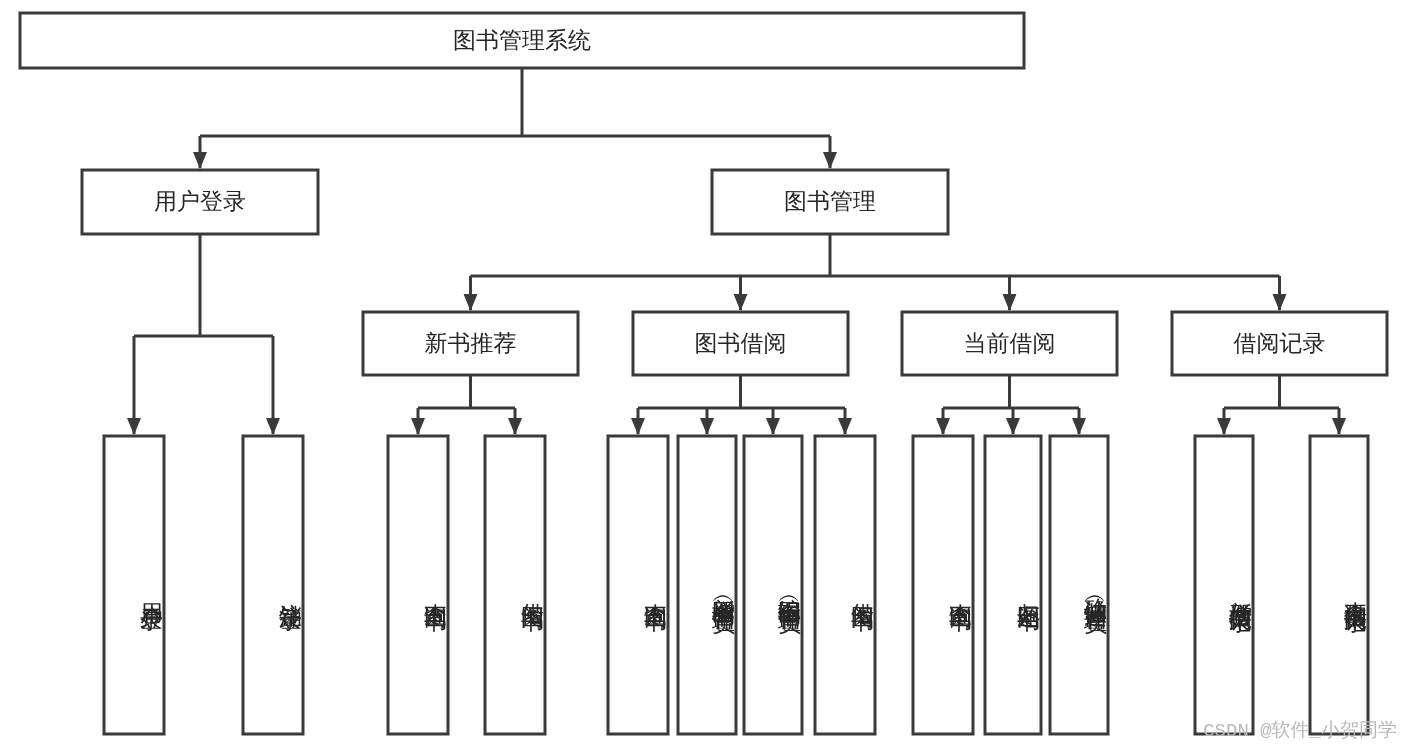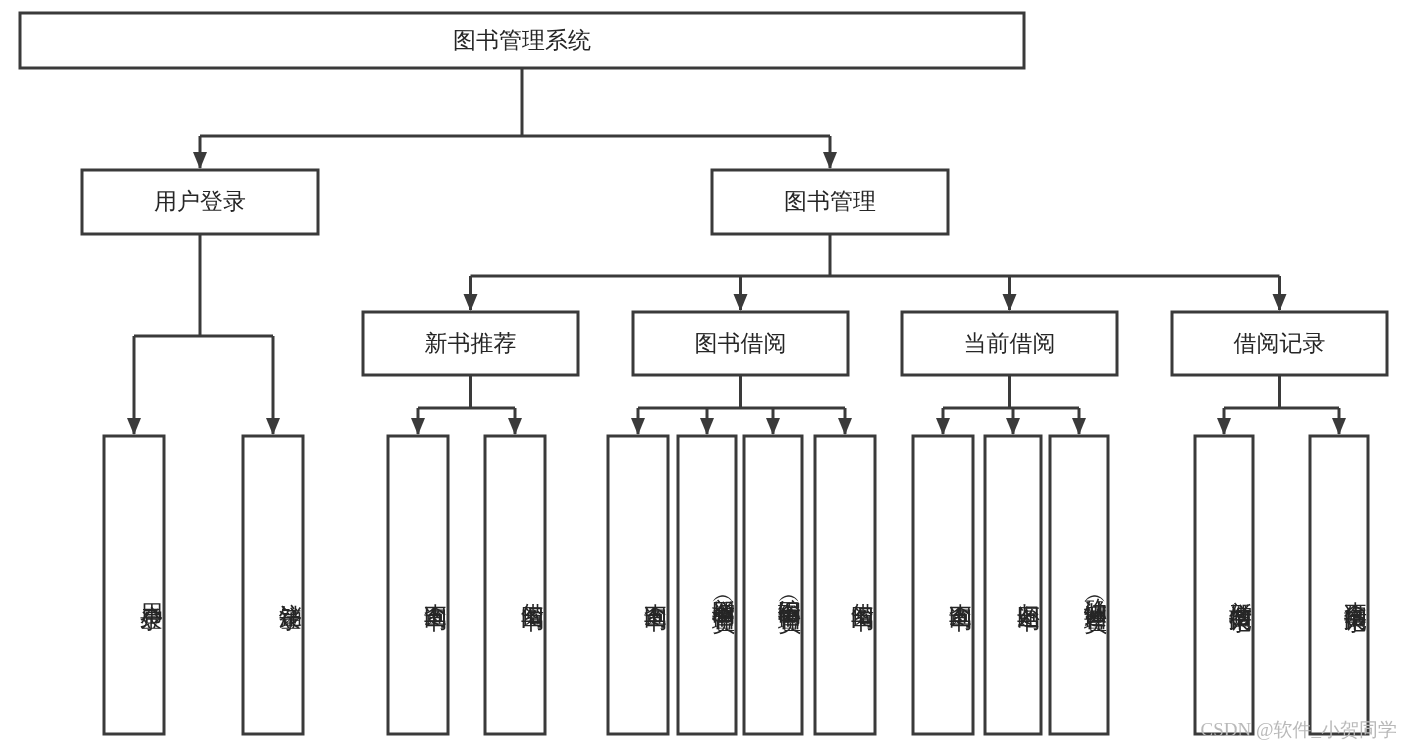--- a/index.html
+++ b/index.html
@@ -61,21 +61,21 @@
     display: flex;
     align-items: flex-start;
     justify-content: center;
     white-space: nowrap;
     pointer-events: none;
   }
   .watermark {
     position: absolute;
     right: 8px;
     bottom: 4px;
-    font-family: Liberation Serif, serif;
+    font-family: Liberation Mono, monospace;
     font-size: 19px;
     color: #b9b9b9;
     white-space: nowrap;
     user-select: none;
   }
 </style>
 </head>
 <body>
 
 <div id="diagram-root">

